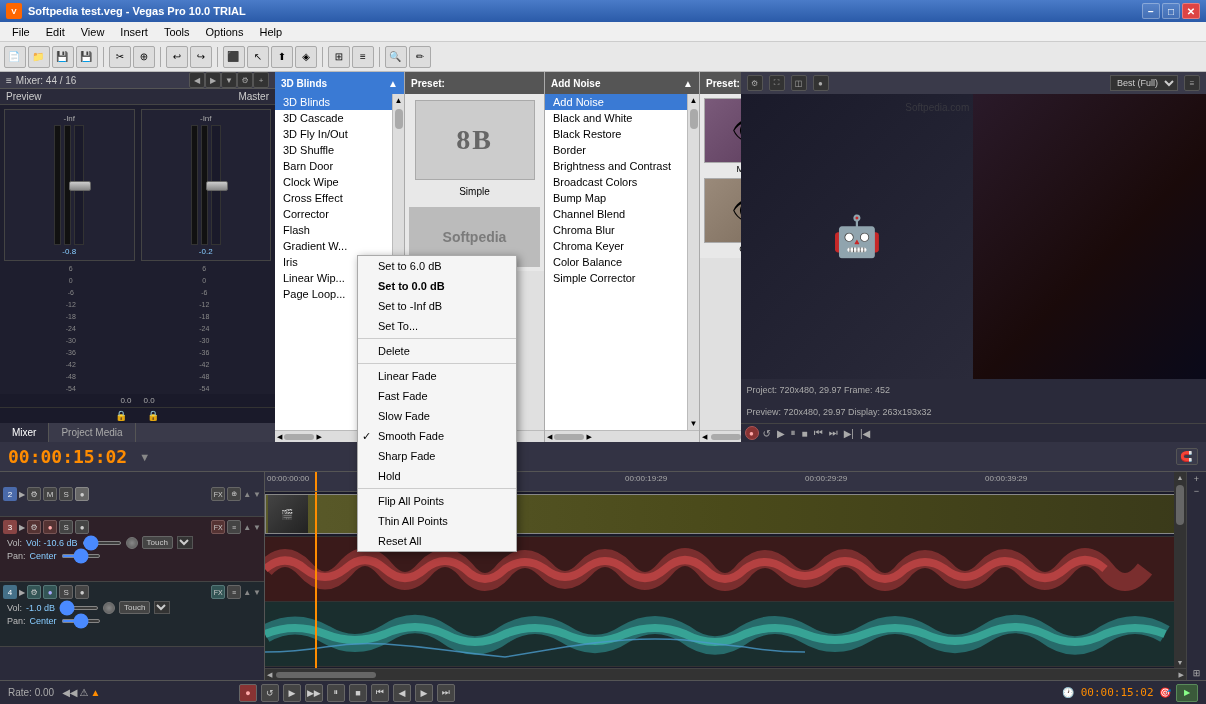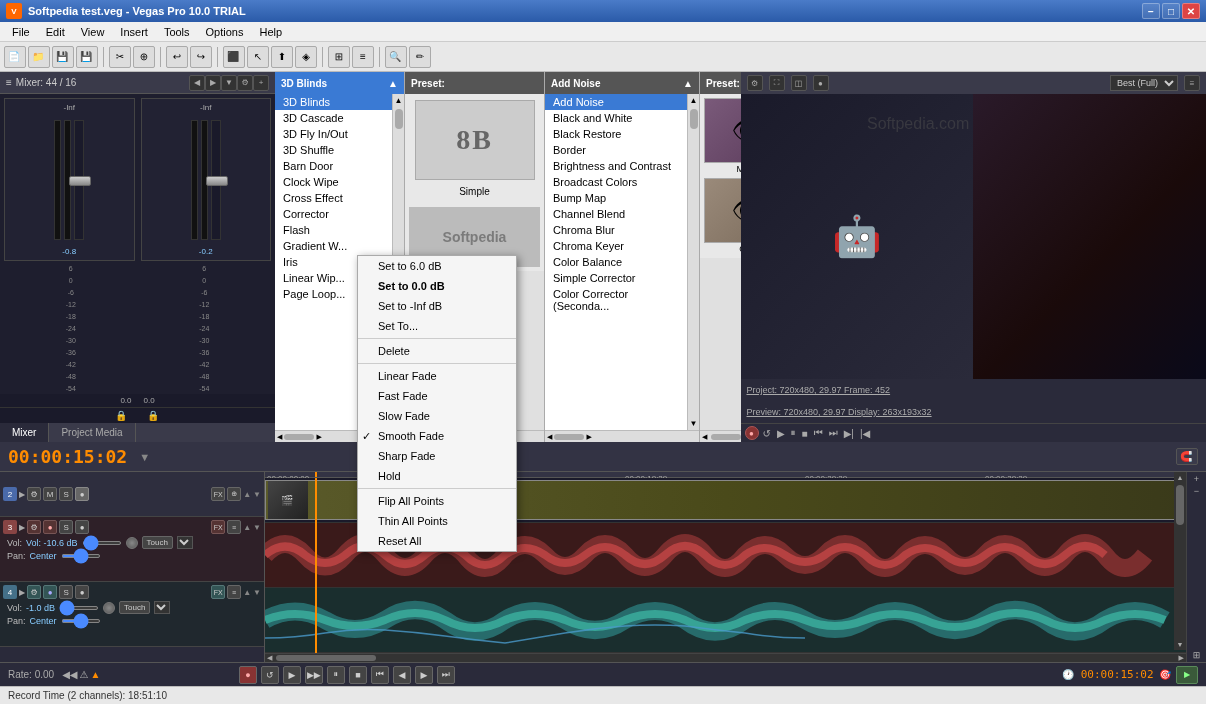--- a/index.html
+++ b/index.html
@@ -47,21 +47,21 @@
     .vfx-item.selected { background: #3a7ad4; color: white; }
 
     
     .preset-right { width: 110px; background: #e8e8e8; display: flex; flex-direction: column; }
     .preset-right-header { background: #555; height: 22px; display: flex; align-items: center; padding: 0 6px; color: white; font-size: 10px; font-weight: bold; }
 
     
     .preview-panel { flex: 1; background: #1a1a1a; display: flex; flex-direction: column; }
     .preview-header { background: #3a3a4a; height: 22px; display: flex; align-items: center; padding: 0 6px; color: #ccc; font-size: 10px; gap: 6px; }
     .preview-screen { flex: 1; background: #000; position: relative; overflow: hidden; }
-    .preview-info { background: #2a2a3a; height: 22px; display: flex; align-items: center; padding: 0 6px; color: #aaa; font-size: 9px; gap: 8px; text-decoration: underline; }
+    .preview-info { background: #2a2a3a; height: 22px; display: flex; align-items: center; padding: 0 6px; color: #aaa; font-size: 9px; gap: 8px; }
 
     
     .timeline-section { flex: 1; background: #2a2a3a; display: flex; flex-direction: column; min-height: 0; }
     .timeline-header { background: #333344; height: 30px; display: flex; align-items: center; padding: 0 8px; color: #ccc; font-size: 11px; gap: 8px; border-bottom: 1px solid #555; }
     .timecode { color: #ff8c00; font-size: 18px; font-weight: bold; font-family: monospace; }
     .timeline-tracks { display: flex; flex: 1; overflow: hidden; }
     .track-headers { width: 265px; background: #2a2a3a; border-right: 1px solid #555; display: flex; flex-direction: column; }
 
     .timeline-content { flex: 1; background: #1a1a2a; overflow: hidden; position: relative; display: flex; flex-direction: column; }
     .time-ruler { height: 20px; background: #333344; border-bottom: 1px solid #555; position: relative; display: flex; align-items: center; }
@@ -154,20 +154,25 @@
         <span style="margin-right:4px">≡</span>
         <span>Mixer: 44 / 16</span>
         <span style="flex:1"></span>
         <div class="preview-btn">◀</div>
         <div class="preview-btn">▶</div>
         <div class="preview-btn">▼</div>
         <div class="preview-btn">⚙</div>
         <div class="preview-btn">+</div>
       </div>
 
+      <div style="background:#2a2a3a; display:flex; gap:8px; padding:2px 6px; border-bottom:1px solid #444; height:20px; align-items:center">
+        <span style="color:#ccc; font-size:10px">Preview</span>
+        <span style="flex:1"></span>
+        <span style="color:#ccc; font-size:10px">Master</span>
+      </div>
 
       <div class="mixer-body">
         <div style="display:flex; padding:4px; gap:6px; flex:1">
 
           <div style="background:#222233; border:1px solid #444; padding:4px; flex:1; display:flex; flex-direction:column; align-items:center">
             <div style="color:#aaa; font-size:8px; margin-bottom:2px">-Inf</div>
             <div style="display:flex; gap:3px; flex:1; align-items:center">
 
               <div style="background:#111; width:7px; height:120px; border:1px solid #333; position:relative; overflow:hidden">
                 <div style="background:linear-gradient(to top, #0a0, #aa0, #a00); width:100%; height:0%; position:absolute; bottom:0"></div>
@@ -319,21 +324,20 @@
             <div class="vfx-item">Black Restore</div>
             <div class="vfx-item">Border</div>
             <div class="vfx-item">Brightness and Contrast</div>
             <div class="vfx-item">Broadcast Colors</div>
             <div class="vfx-item">Bump Map</div>
             <div class="vfx-item">Channel Blend</div>
             <div class="vfx-item">Chroma Blur</div>
             <div class="vfx-item">Chroma Keyer</div>
             <div class="vfx-item">Color Balance</div>
             <div class="vfx-item">Simple Corrector</div>
-            <div class="vfx-item">Color Corrector (Seconda...</div>
           </div>
           <div style="width:12px; background:#ddd; border-left:1px solid #bbb; display:flex; flex-direction:column; align-items:center">
             <div style="font-size:8px; cursor:pointer; padding:2px">▲</div>
             <div style="flex:0 0 20px; width:8px; background:#aaa; border-radius:4px; margin:2px"></div>
             <div style="flex:1"></div>
             <div style="font-size:8px; cursor:pointer; padding:2px">▼</div>
           </div>
         </div>
         <div style="height:12px; background:#ddd; border-top:1px solid #bbb; display:flex; align-items:center; padding:0 2px">
           <div style="font-size:7px; cursor:pointer">◀</div>
@@ -384,21 +388,21 @@
           <option>Draft</option>
           <option>Preview</option>
         </select>
         <div class="preview-btn">≡</div>
       </div>
 
       <div class="preview-screen">
         <div style="width:100%; height:100%; background:linear-gradient(135deg, #1a1a3a 0%, #2a1a2a 30%, #1a0a0a 70%, #0a0a1a 100%); display:flex; align-items:center; justify-content:center; position:relative">
 
           <div style="position:absolute; left:0; top:0; width:50%; height:100%; background:linear-gradient(135deg, #1a1a2a, #2a2a3a); overflow:hidden; display:flex; align-items:center; justify-content:center">
-            <div style="color:rgba(80,80,80,0.5); font-size:16px; position:absolute; top:21px; right:4px">Softpedia.com</div>
+            <div style="color:rgba(80,80,80,0.5); font-size:10px; position:absolute; top:8px; right:4px">Softpedia.com</div>
             <div style="font-size:40px; color:#555">🤖</div>
           </div>
         </div>
       </div>
 
       <div class="preview-info">
         <span>Project: 720x480, 29.97  Frame: 452</span>
       </div>
       <div class="preview-info">
         <span>Preview: 720x480, 29.97  Display: 263x193x32</span>
@@ -606,23 +610,20 @@
       <div class="transport-btn">▶</div>
       <div class="transport-btn">⏭</div>
     </div>
     <div style="flex:1"></div>
     <div style="font-size:10px; color:#888">🕐</div>
     <span class="transport-timecode" style="margin:0 6px">00:00:15:02</span>
     <div style="font-size:10px; color:#888; cursor:pointer">🎯</div>
     <div style="width:22px; height:18px; background:#3a5a3a; border:1px solid #5a8a5a; border-radius:2px; display:flex; align-items:center; justify-content:center; font-size:8px; color:#8f8; cursor:pointer; margin-left:4px">▶</div>
   </div>
 
-  <div class="status-bar">
-    <span>Record Time (2 channels): 18:51:10</span>
-  </div>
 
 </div>
 
 <div class="context-menu" style="left:357px; top:255px; z-index:1000">
   <div class="ctx-item">Set to 6.0 dB</div>
   <div class="ctx-item bold"><strong>Set to 0.0 dB</strong></div>
   <div class="ctx-item">Set to -Inf dB</div>
   <div class="ctx-item">Set To...</div>
   <div class="ctx-sep"></div>
   <div class="ctx-item">Delete</div>

